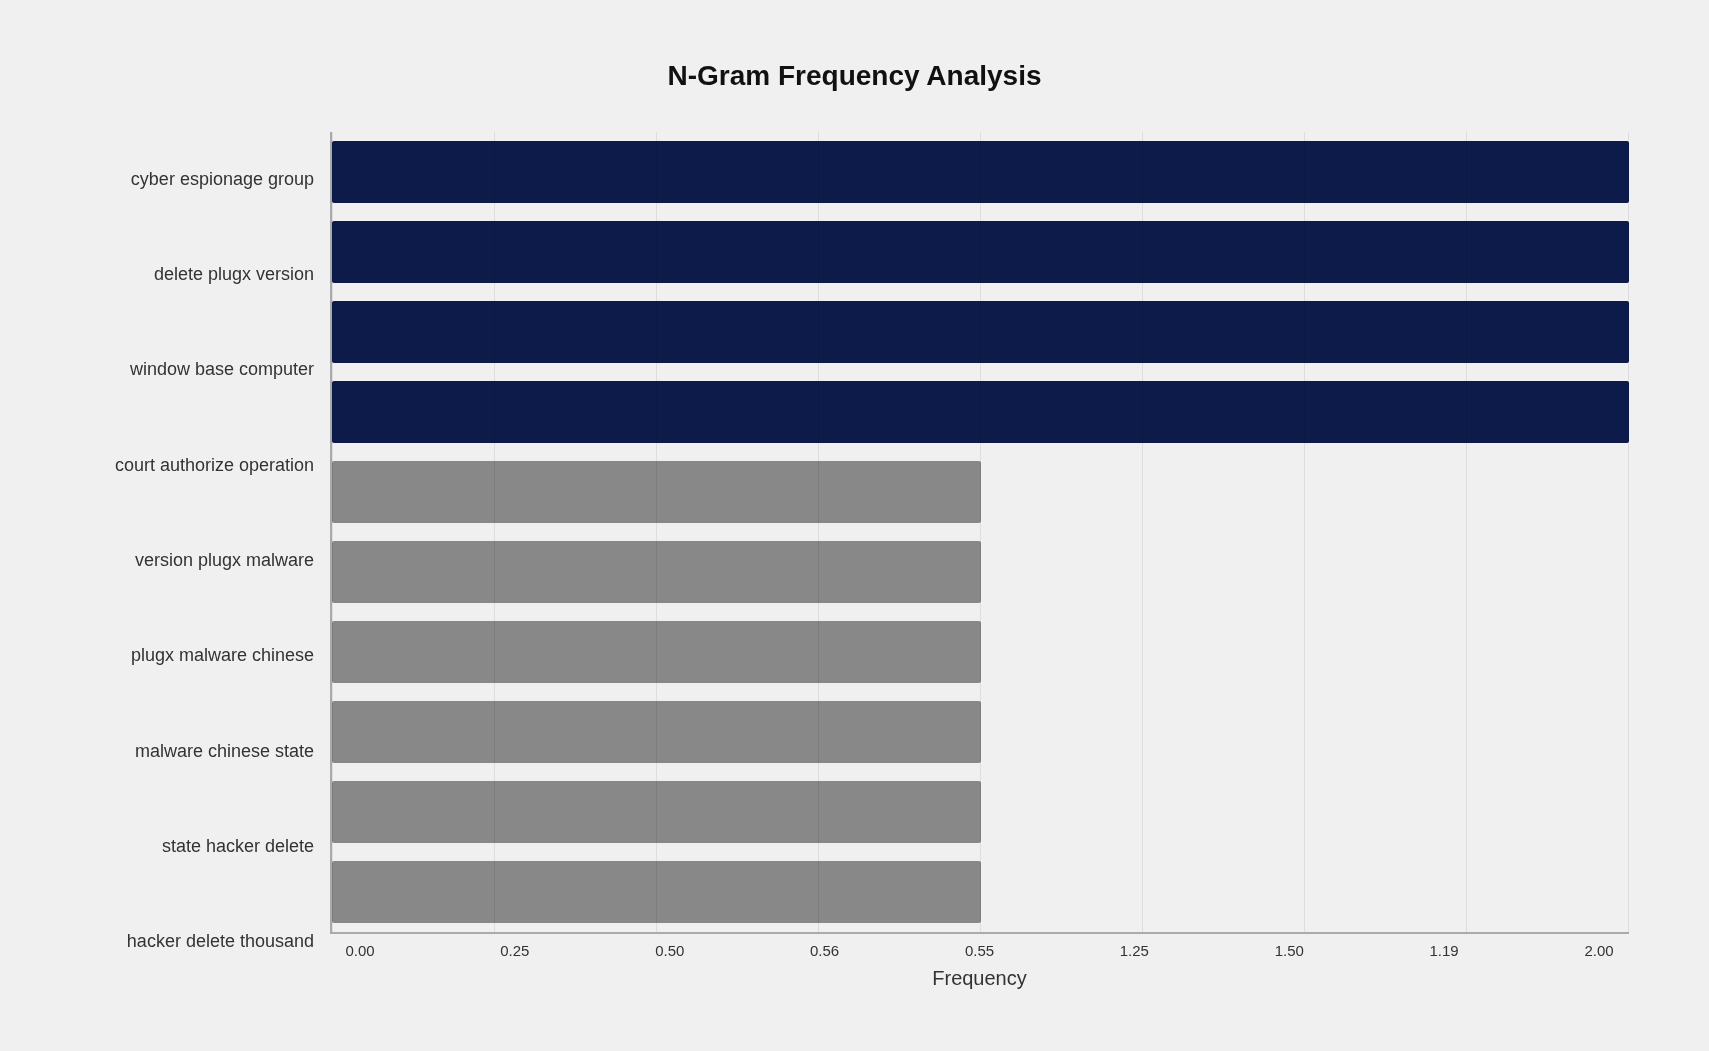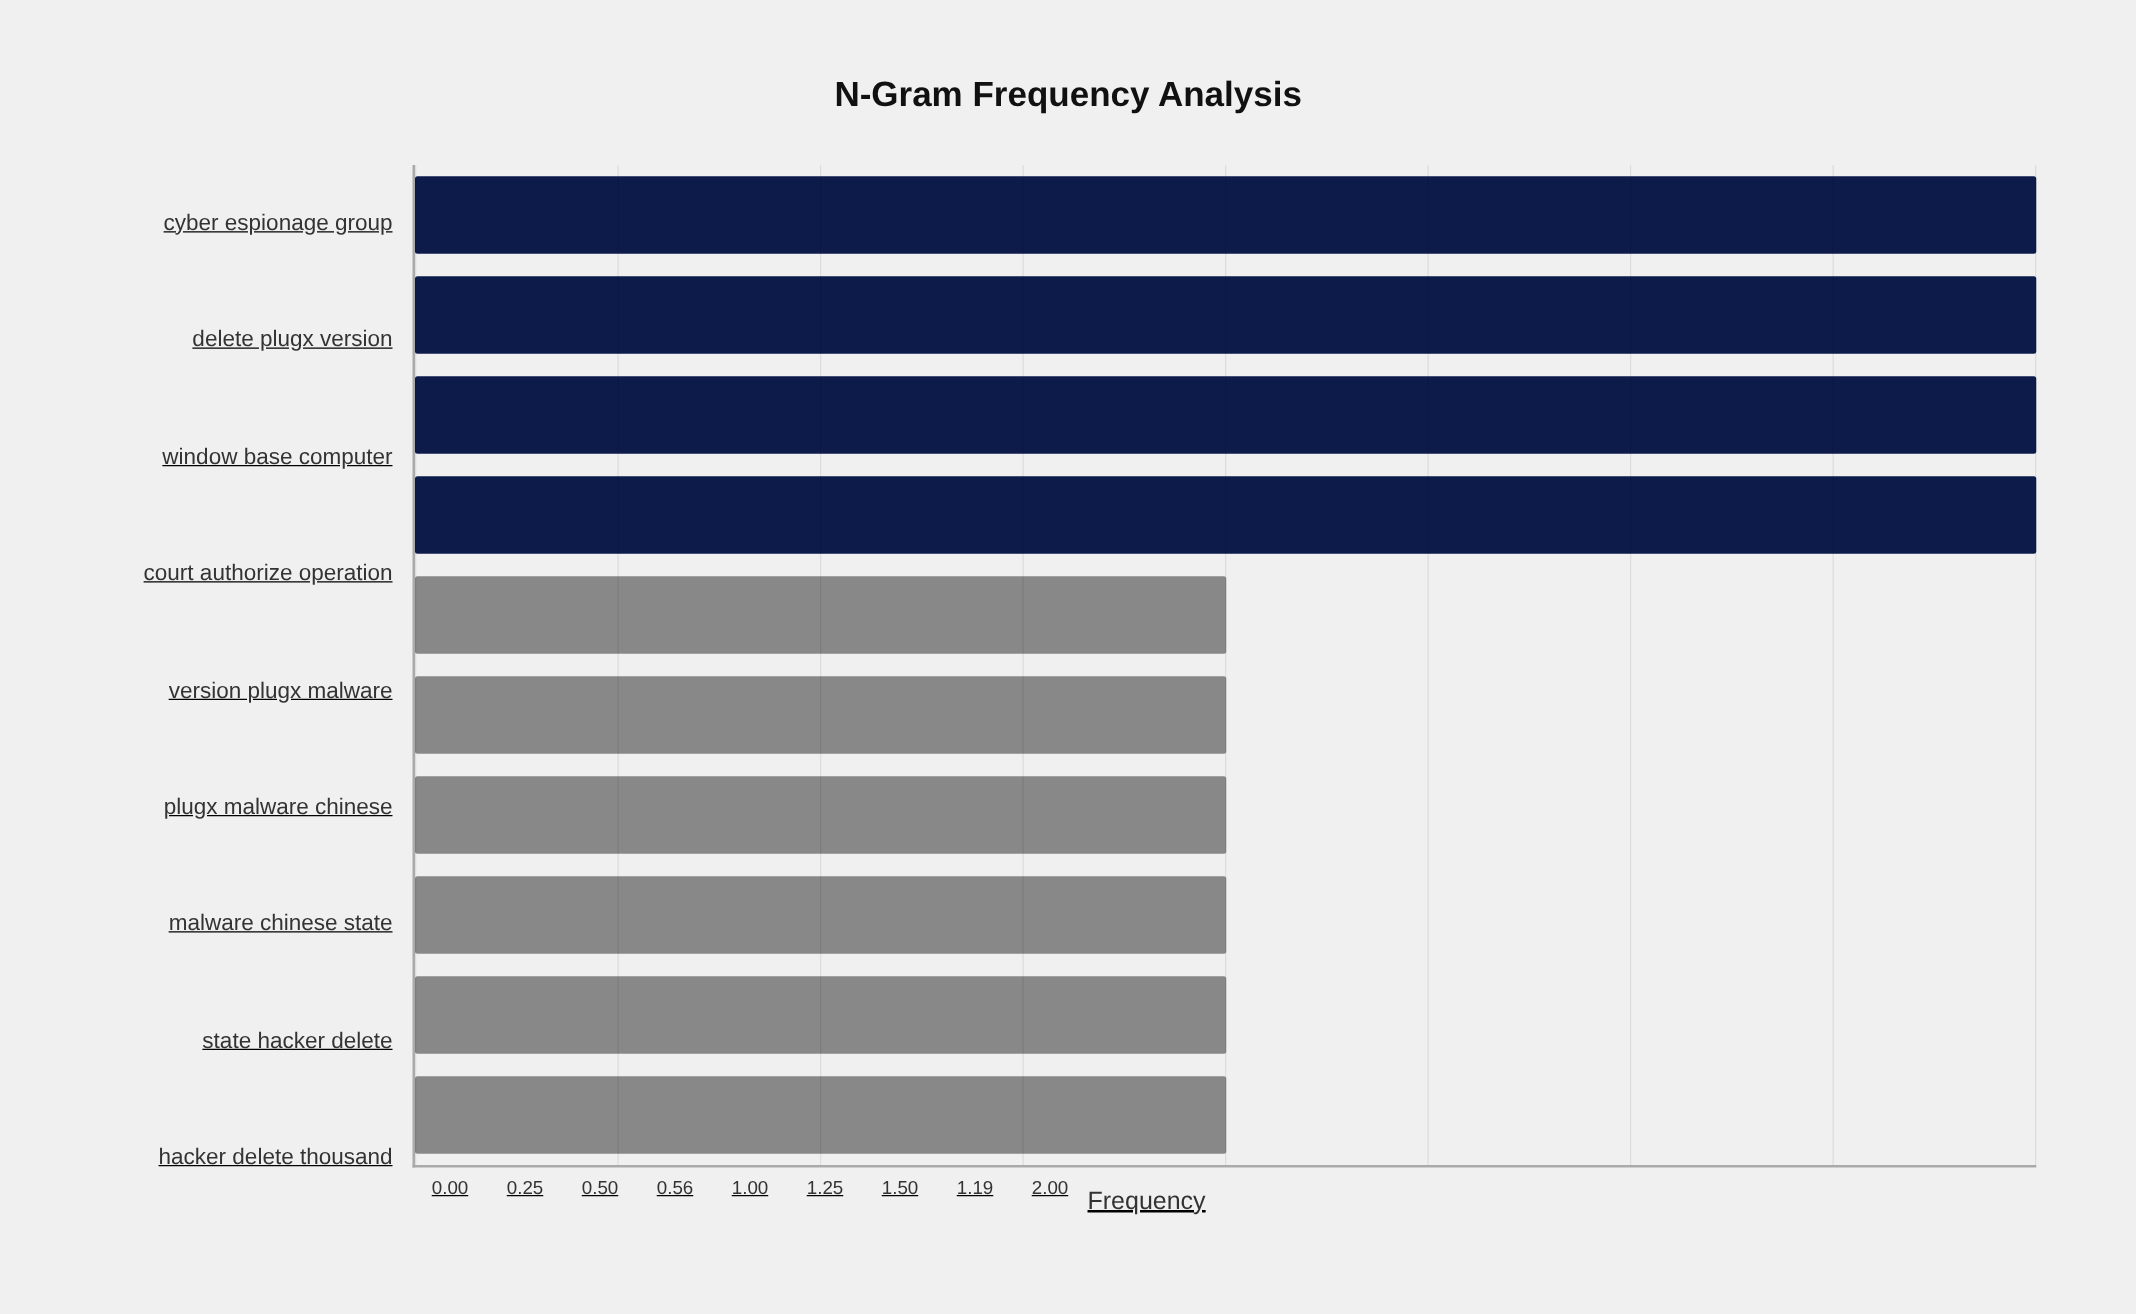--- a/index.html
+++ b/index.html
@@ -27,21 +27,20 @@
       font-weight: bold;
       color: #111;
       margin-bottom: 40px;
       text-align: center;
     }
     .chart-area {
       display: flex;
       flex-direction: row;
       width: 100%;
       flex: 1;
-      text-decoration: underline;
     }
     .y-labels {
       display: flex;
       flex-direction: column;
       justify-content: space-around;
       align-items: flex-end;
       padding-right: 16px;
       width: 250px;
       flex-shrink: 0;
     }
@@ -80,21 +79,21 @@
       border-radius: 2px;
     }
     .bar-dark {
       background: #0d1b4b;
     }
     .bar-gray {
       background: #888888;
     }
     .x-axis {
       display: flex;
-      flex-direction: row;
+      flex-direction: column;
       align-items: stretch;
       margin-top: 8px;
     }
     .x-ticks {
       display: flex;
       flex-direction: row;
       justify-content: space-between;
       padding: 0 0 0 0;
     }
     .x-tick {
@@ -187,21 +186,21 @@
           <div class="bar-row">
             <div class="bar bar-gray" style="width: 50%;"></div>
           </div>
         </div>
       <div class="x-axis">
         <div class="x-ticks" id="x-ticks">
             <div class="x-tick">0.00</div>
             <div class="x-tick">0.25</div>
             <div class="x-tick">0.50</div>
             <div class="x-tick">0.56</div>
-            <div class="x-tick">1.00</div>
+            <div class="x-tick">0.55</div>
             <div class="x-tick">1.25</div>
             <div class="x-tick">1.50</div>
             <div class="x-tick">1.19</div>
             <div class="x-tick">2.00</div>
           </div>
         <div class="x-label">Frequency</div>
       </div>
     </div>
   </div>
 </div>

